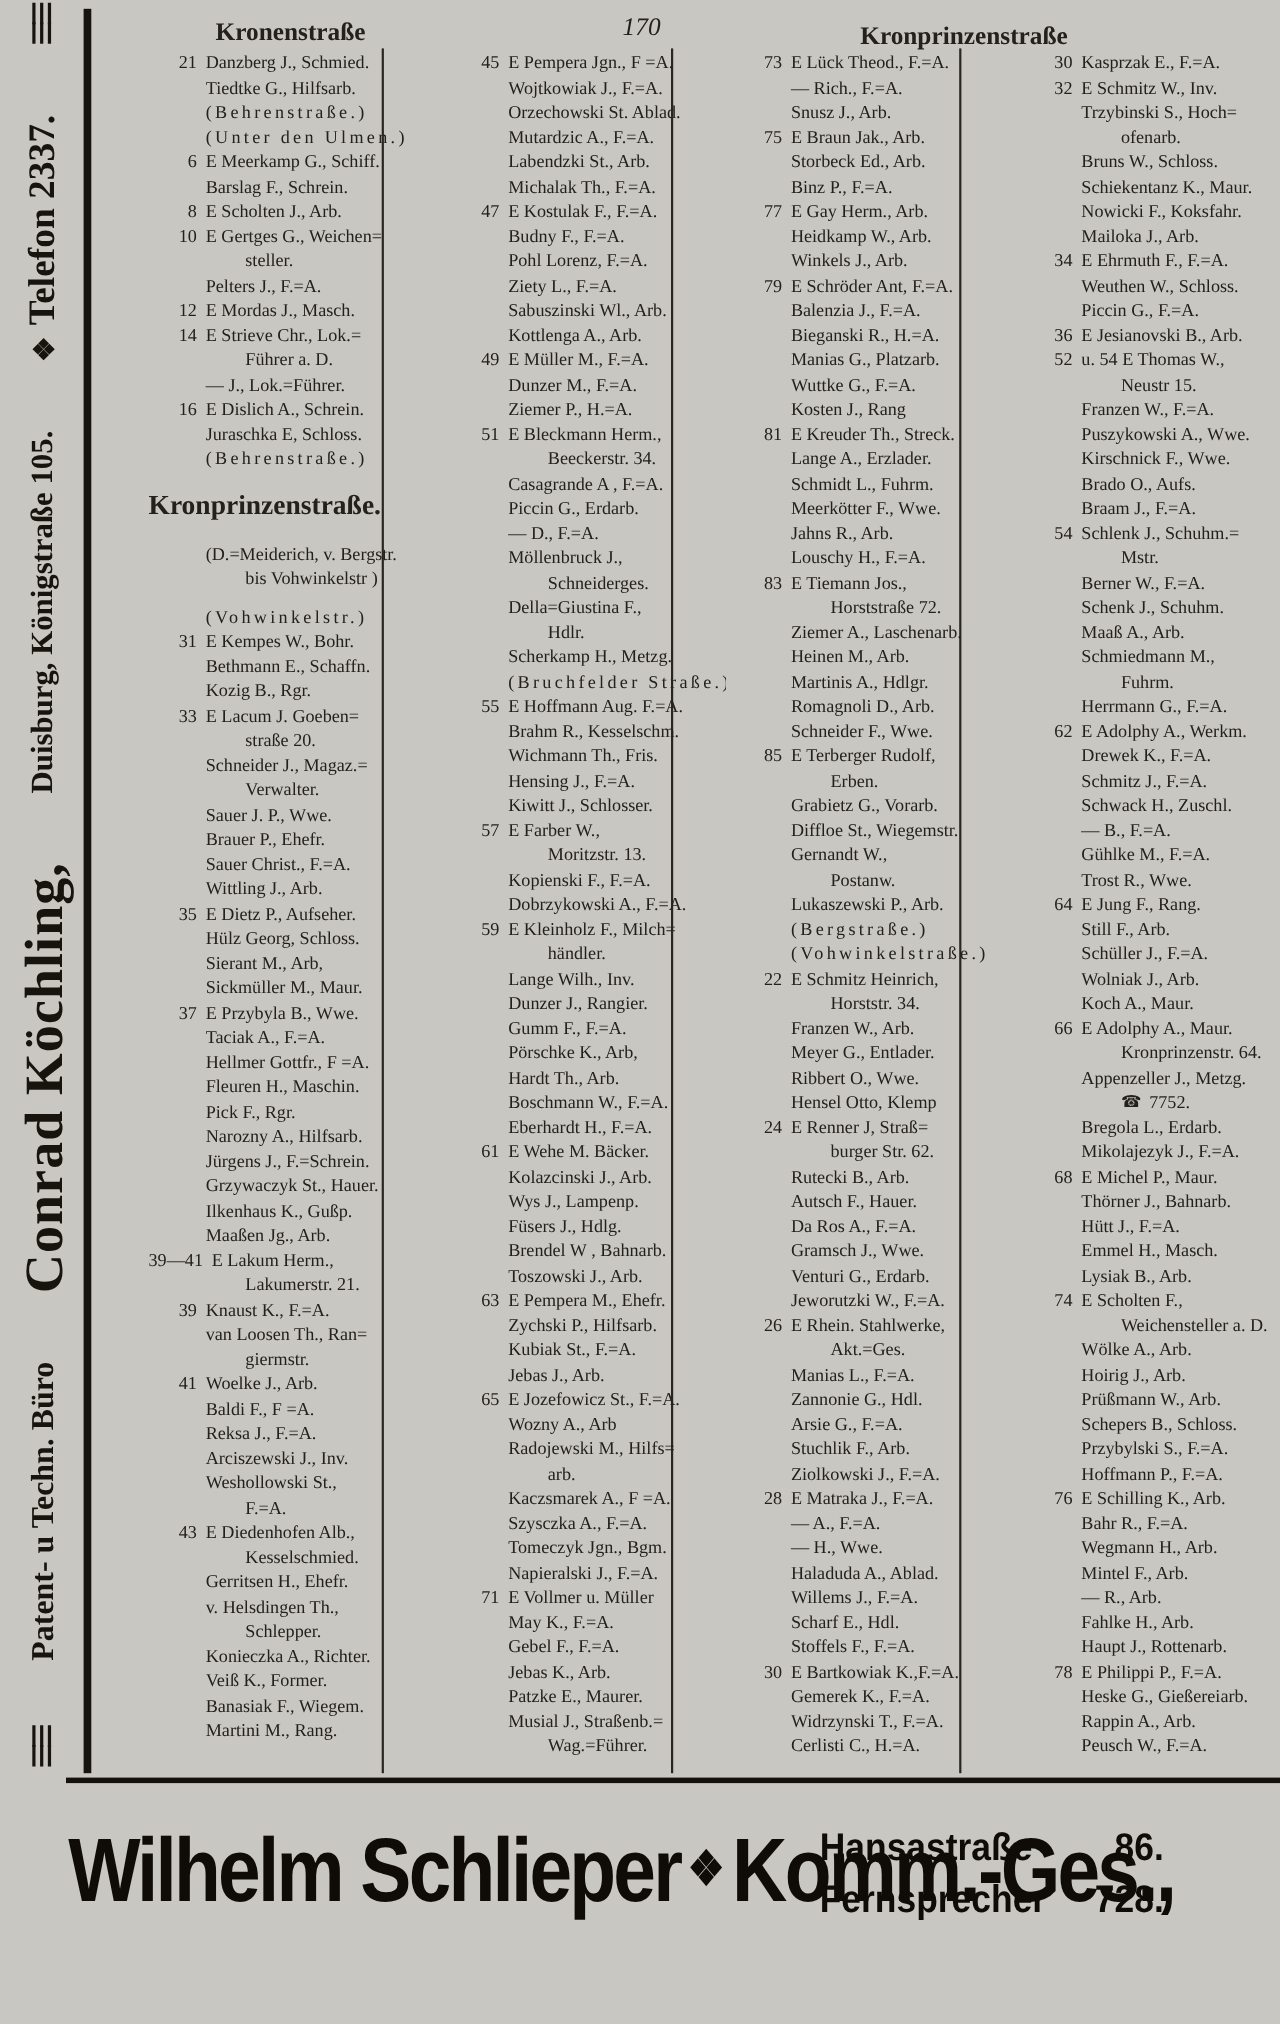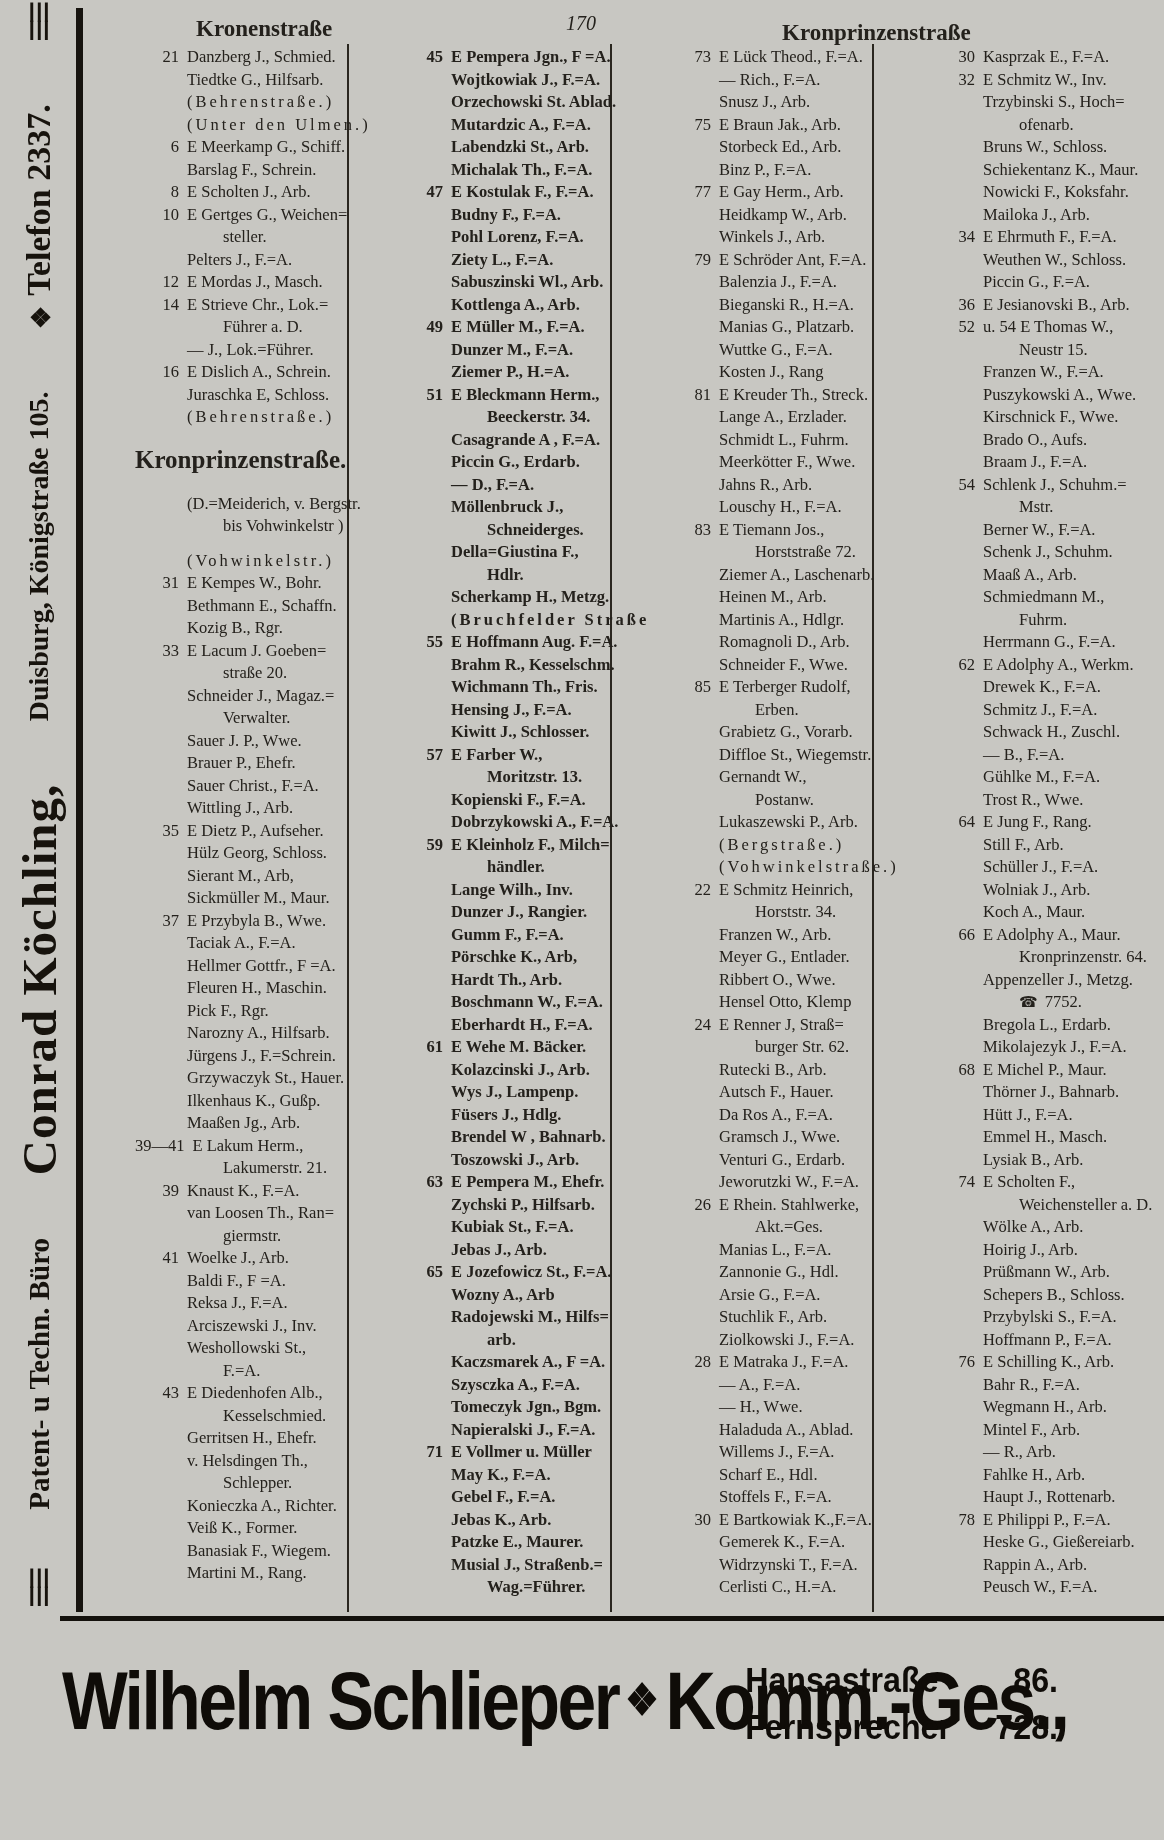--- a/index.html
+++ b/index.html
@@ -6,33 +6,33 @@
   body{
     width:1164px;height:1840px;
     background:#c8c7c2;
     font-family:"Liberation Serif", serif;
     color:#24211c;
     position:relative;
     overflow:hidden;
   }
   
   .hdr-left{position:absolute;top:16px;left:196px;font-size:23px;font-weight:bold;}
-  .hdr-page{position:absolute;top:12px;left:566px;font-size:20px;font-style:italic;font-family:"Liberation Serif",serif;}
+  .hdr-page{position:absolute;top:12px;left:566px;font-size:23px;font-style:italic;font-family:"Liberation Serif",serif;}
   .hdr-right{position:absolute;top:20px;left:782px;font-size:23px;font-weight:bold;}
   
   .leftbar{position:absolute;left:76px;top:8px;width:7px;height:1604px;background:#17140f;}
   .vrule{position:absolute;top:44px;width:2px;height:1568px;background:#2a261f;}
   .vrule.r1{left:347px;}
   .vrule.r2{left:610px;}
   .vrule.r3{left:872px;}
   .botrule{position:absolute;left:60px;top:1616px;width:1104px;height:5px;background:#14110c;}
   
   .col{position:absolute;top:46px;height:1566px;overflow:hidden;margin-left:47px;}
   .col.c1{left:88px;width:256px;}
-  .col.c2{left:352px;width:250px;font-weight:bold;}
+  .col.c2{left:363px;width:250px;}
   .col.c3{left:620px;width:249px;}
   .col.c4{left:884px;width:278px;}
   .line{display:flex;align-items:baseline;font-size:16.5px;line-height:22.5px;white-space:nowrap;}
   .line .num{flex:0 0 auto;min-width:44px;text-align:right;margin-right:8px;}
   .line.i1{padding-left:52px;}
   .line.i2{padding-left:88px;align-items:center;}
   .line.spaced .txt{letter-spacing:3px;}
   .line .phone{margin-right:7px;font-size:15px;}
   .col-heading{font-size:25px;font-weight:bold;margin:5px 0 7px 0;line-height:28px;}
   .gap{height:12px;}

